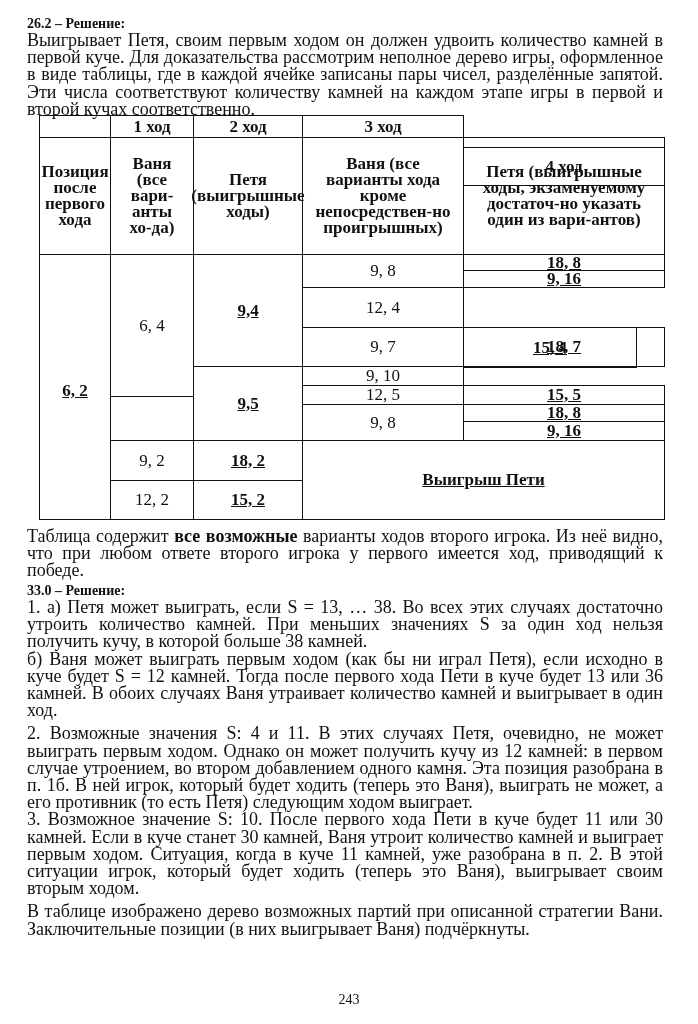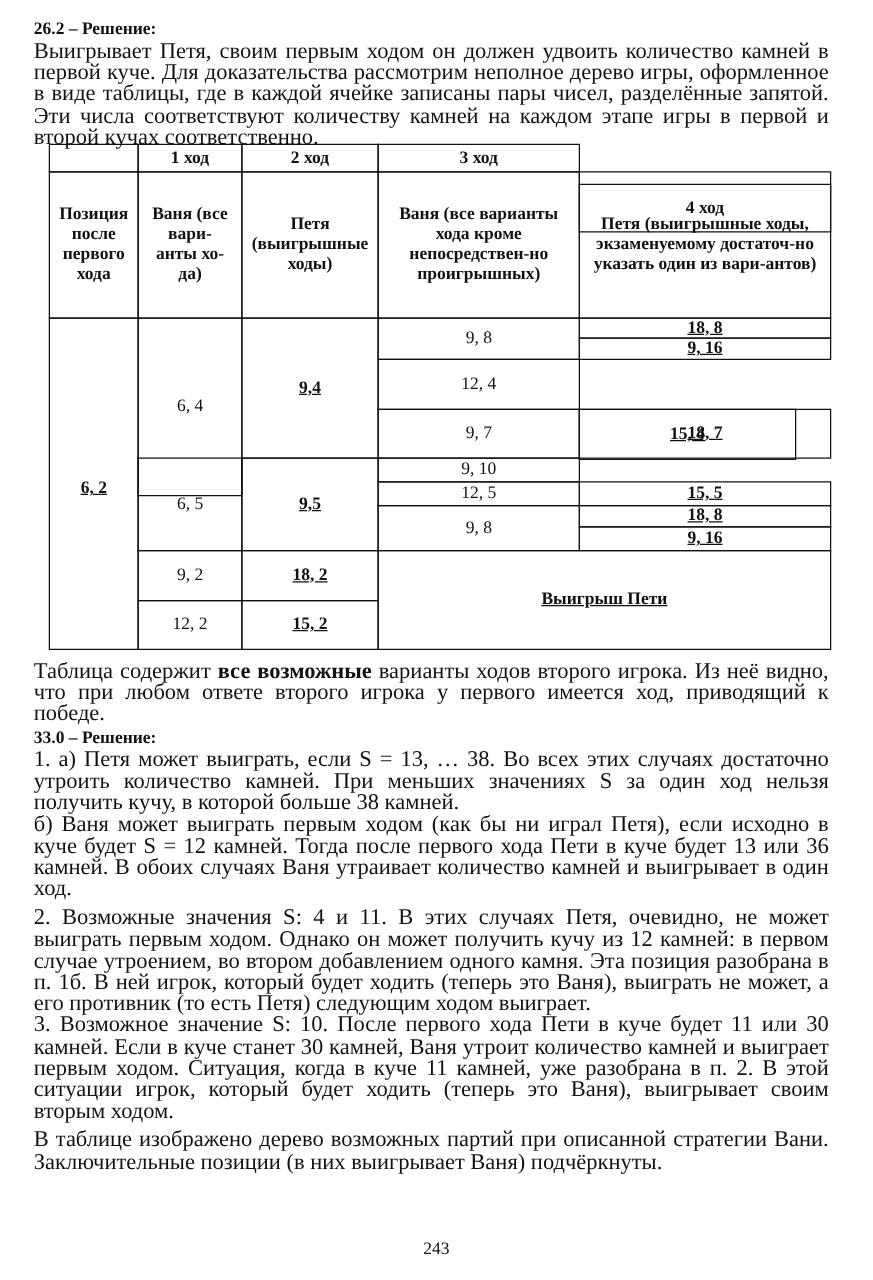--- a/index.html
+++ b/index.html
@@ -4,21 +4,21 @@
 <style>
   html, body { margin:0; padding:0; background:#fff; }
   body { width:698px; height:1024px; position:relative; overflow:hidden;
          font-family:"Liberation Serif", "DejaVu Serif", serif; color:#111; }
   .h { font-weight:bold; font-size:14px; line-height:17px; margin:0; }
   p { margin:0; font-size:18px; line-height:17.2px; text-align:justify; }
   .sec1 { position:absolute; left:27px; top:15px; width:636px; }
   .tbl { position:absolute; left:39px; top:115px; width:626px; height:405px; }
   .cell { position:absolute; box-sizing:border-box; border:1px solid #111;
           display:flex; align-items:center; justify-content:center; text-align:center;
-          font-size:14px; line-height:16px; }
+          font-size:17px; line-height:16px; }
   .hd { font-weight:bold; }
   .u { font-weight:bold; text-decoration:underline; }
   .tail { position:absolute; left:27px; top:528px; width:636px; }
   .sec3 { position:absolute; left:27px; top:582px; width:636px; }
   .sec3 p { margin-bottom:0; }
   .gap { height:6px; }
   .pnum { position:absolute; left:0; width:698px; top:992px; text-align:center; font-size:14px; }
   .b { font-weight:bold; }
 </style>
 </head>
@@ -60,21 +60,20 @@
     </div>
   <div class="cell" style="left:263px;top:172px;width:162px;height:41px;">12, 4</div>
   <div class="cell" style="left:424px;top:172px;width:174px;height:41px;margin-top:40px;">
       <span class="u">15, 4</span>
     </div>
   <div class="cell" style="left:263px;top:212px;width:162px;height:40px;">9, 7</div>
   <div class="cell" style="left:424px;top:212px;width:202px;height:40px;">
       <span class="u">18, 7</span>
     </div>
 
-  <div class="cell" style="left:71px;top:251px;width:84px;height:75px;">6, 5</div>
   <div class="cell" style="left:154px;top:251px;width:110px;height:75px;">
       <span class="u">9,5</span>
     </div>
   <div class="cell" style="left:263px;top:251px;width:162px;height:20px;">9, 10</div>
   <div class="cell" style="left:263px;top:270px;width:162px;height:20px;">12, 5</div>
   <div class="cell" style="left:424px;top:270px;width:202px;height:20px;">
       <span class="u">15, 5</span>
     </div>
   <div class="cell" style="left:263px;top:289px;width:162px;height:37px;">9, 8</div>
   <div class="cell" style="left:424px;top:289px;width:202px;height:18px;">

